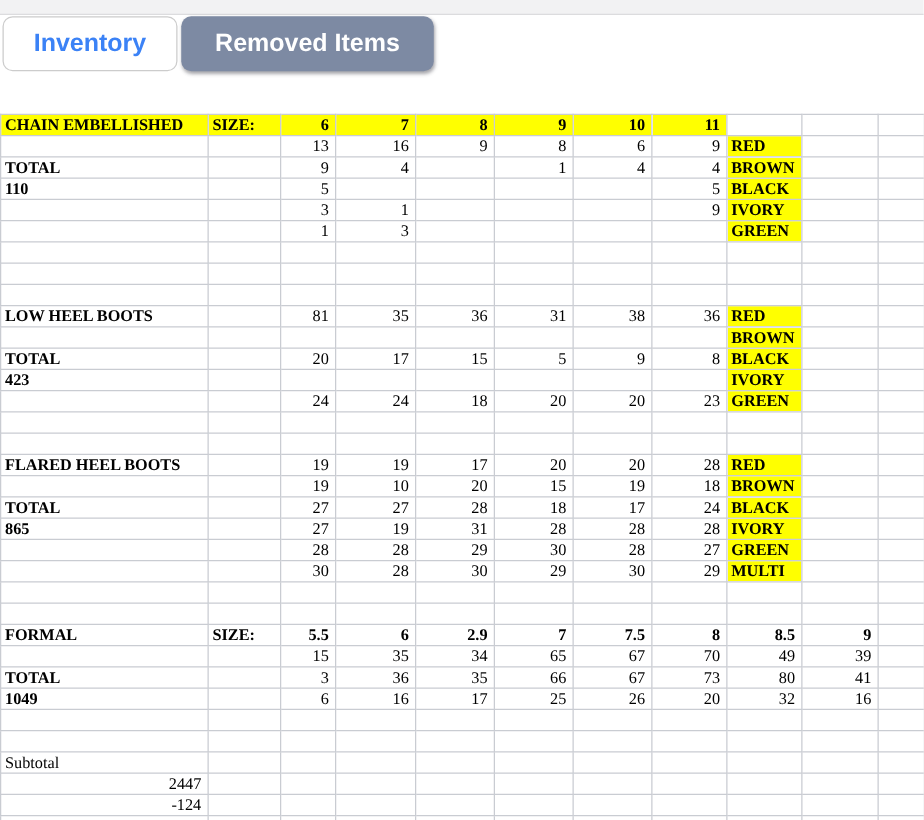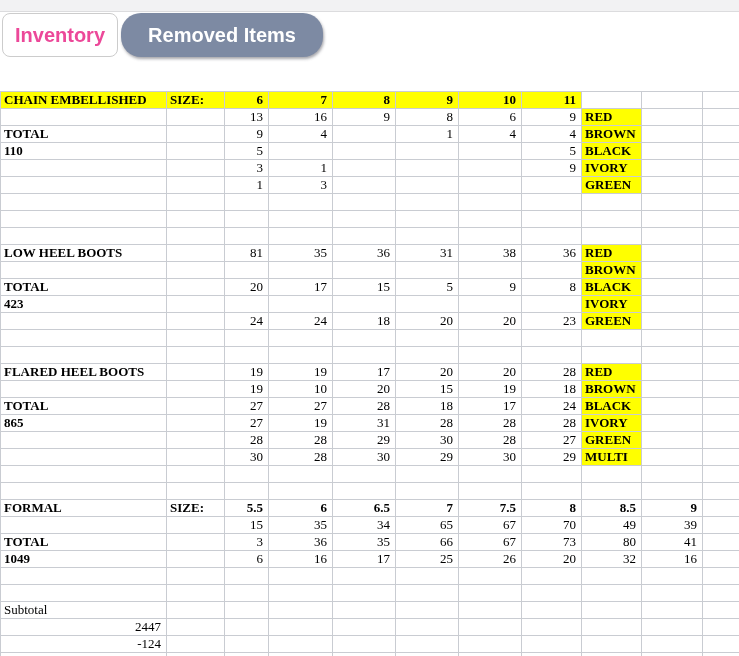--- a/index.html
+++ b/index.html
@@ -22,32 +22,32 @@
     display: flex;
     align-items: center;
     justify-content: center;
     font-weight: bold;
     font-size: 20px;
     margin-top: 1px;
     cursor: pointer;
     box-sizing: border-box;
   }
   .tab-inventory {
-    width: 116px;
+    width: 140px;
     background: #ffffff;
-    color: #ec4899;
+    color: #3b82f6;
     border: 1px solid #cccccc;
     border-radius: 8px 8px 8px 8px;
   }
   .tab-removed {
     width: 202px;
     margin-left: 3px;
     background: var(--active-tab-bg, #7d8aa3);
     color: #ffffff;
-    border-radius: 20px;
+    border-radius: 8px;
     box-shadow: 1px 2px 3px rgba(60,60,70,0.45);
   }
 
   .sheet-spacer { height: 10px; background: #ffffff; }
 
   table.sheet {
     border-collapse: collapse;
     table-layout: fixed;
     width: 739px;
     margin-top: 24px;
@@ -412,21 +412,21 @@
         <td class="al-r"></td>
         <td class="al-r"></td>
         <td class="al-r"></td>
         <td class="al-r"></td>
       </tr>
       <tr>
         <td class="bold al-l">FORMAL</td>
         <td class="bold al-l">SIZE:</td>
         <td class="bold al-r">5.5</td>
         <td class="bold al-r">6</td>
-        <td class="bold al-r">6.5</td>
+        <td class="bold al-r">2.9</td>
         <td class="bold al-r">7</td>
         <td class="bold al-r">7.5</td>
         <td class="bold al-r">8</td>
         <td class="bold al-r">8.5</td>
         <td class="bold al-r">9</td>
         <td class="al-r"></td>
       </tr>
       <tr>
         <td class="al-l"></td>
         <td class="al-l"></td>

